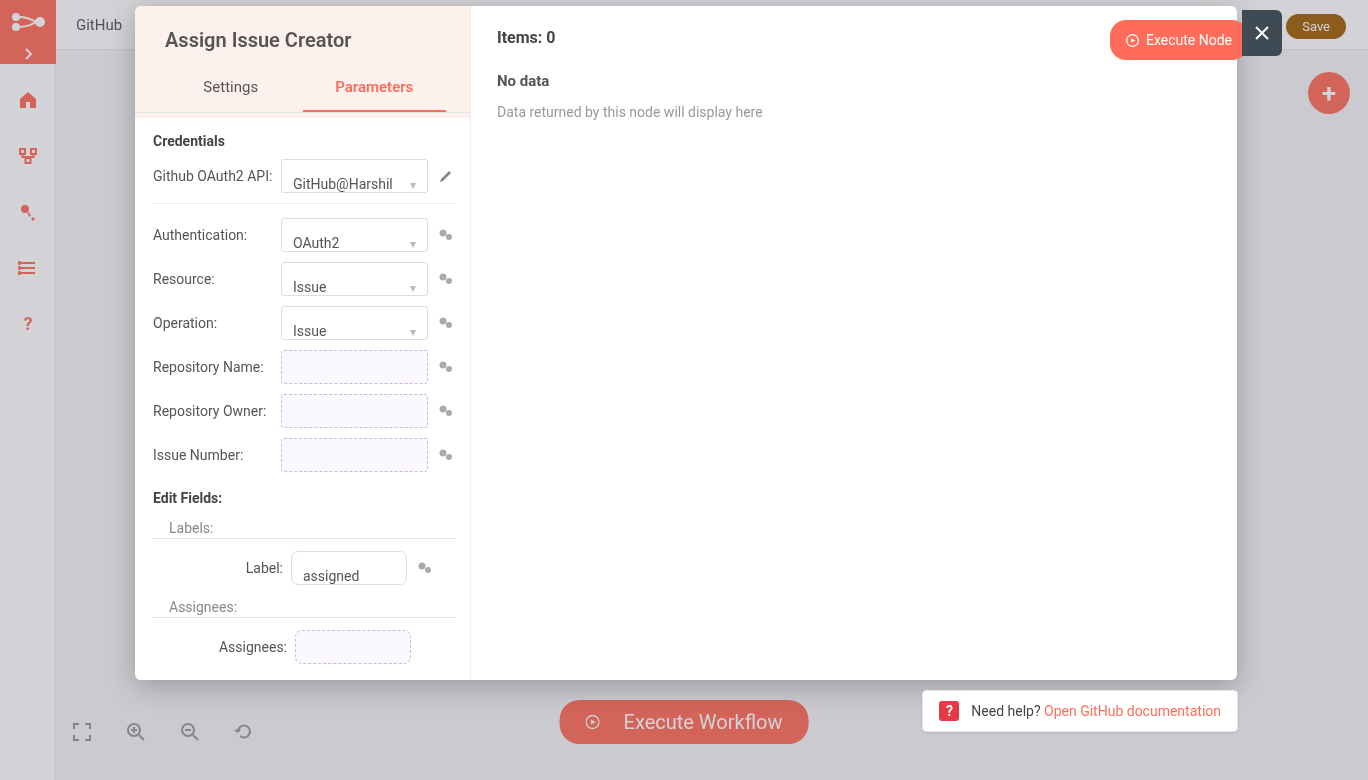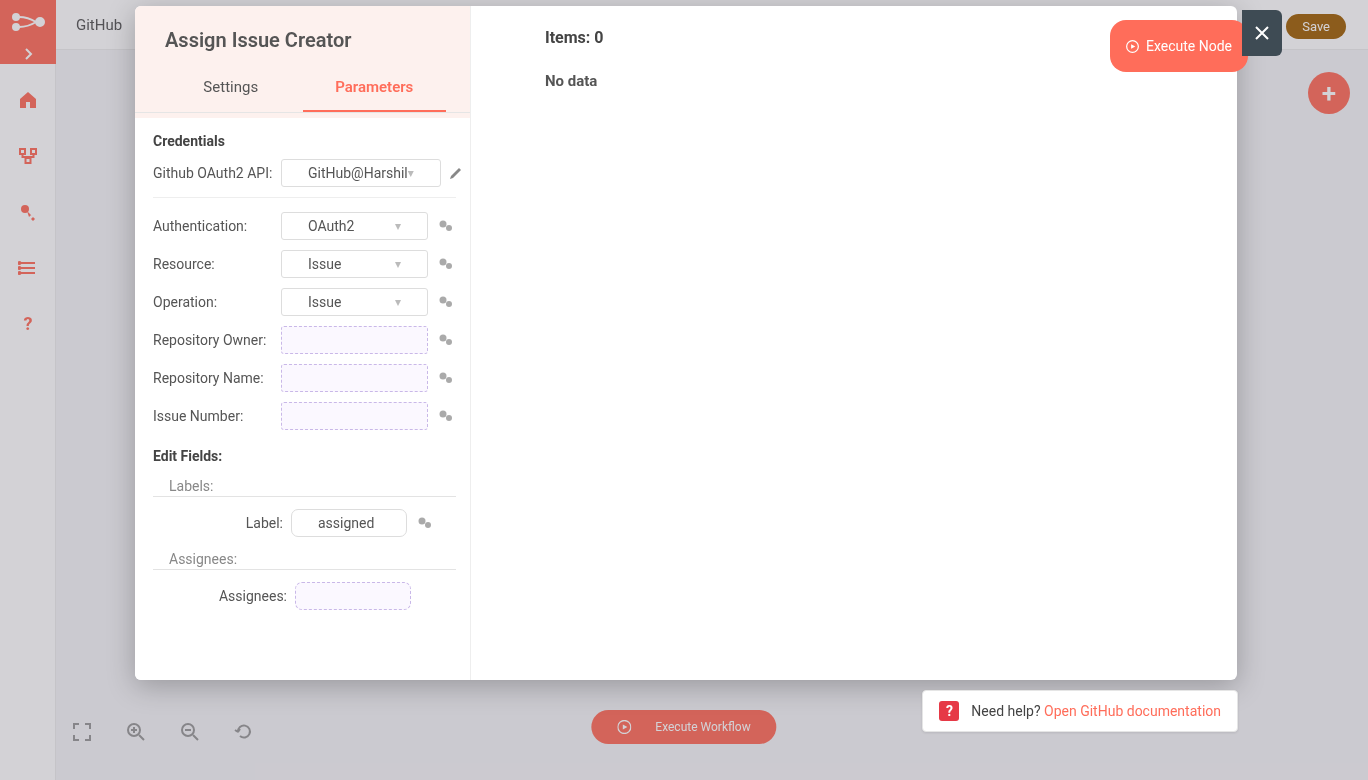--- a/index.html
+++ b/index.html
@@ -63,42 +63,42 @@
     position: absolute; left: 70px; bottom: 36px;
     display: flex; gap: 30px; align-items: center;
     color: #888;
   }
   .canvas-tools .tool-icon { width: 24px; height: 24px; display: flex; align-items: center; justify-content: center; }
 
   .exec-wf-btn {
     position: absolute; left: 50%; transform: translateX(-50%);
     bottom: 36px; background: #ff6d5a; color: #fff;
     border-radius: 20px; padding: 10px 26px;
-    font-size: 12px; display: flex; align-items: center; gap: 24px;
+    font-size: 20px; display: flex; align-items: center; gap: 24px;
   }
 
   .help-toast {
     position: absolute; right: 130px; bottom: 48px;
     background: #fff; border: 1px solid #e5e5e5; border-radius: 4px;
     padding: 10px 16px; display: flex; align-items: center; gap: 12px;
     font-size: 14px; color: #444; box-shadow: 0 1px 3px rgba(0,0,0,0.05);
   }
   .help-toast .help-icon {
     width: 20px; height: 20px; background: #e63946; color: #fff; border-radius: 3px;
     display: flex; align-items: center; justify-content: center; font-size: 14px; font-weight: bold;
   }
   .help-toast a { color: #ff6d5a; text-decoration: none; }
 
   
   .modal {
     position: absolute; left: 135px; top: 6px;
     width: 1102px; height: 674px;
     background: #fff; border-radius: 6px;
     box-shadow: 0 6px 28px rgba(0,0,0,0.25);
-    display: flex; overflow: hidden; z-index: 5; gap: 48px;
+    display: flex; overflow: hidden; z-index: 5;
   }
   .modal .left-pane {
     width: 336px; height: 100%;
     background: linear-gradient(#fdf1ee, #fdf1ee 112px, #fff 112px);
     display: flex; flex-direction: column;
     border-right: 1px solid #eee;
   }
   .modal .right-pane {
     flex: 1; height: 100%; padding: 20px 26px;
   }
@@ -107,21 +107,21 @@
   .close-btn {
     position: absolute; left: 1242px; top: 10px;
     width: 40px; height: 46px; background: #3e4b54;
     border-radius: 0 6px 6px 0;
     display: flex; align-items: center; justify-content: center;
     color: #fff; z-index: 6;
   }
   .exec-node-btn {
     position: absolute; left: 1110px; top: 20px;
     background: #ff6d5a; color: #fff;
-    border-radius: 16px; padding: 18px 16px; font-size: 14px;
+    border-radius: 16px; padding: 12px 16px; font-size: 14px;
     display: flex; align-items: center; gap: 7px; z-index: 6;
   }
 
   
   .left-pane .modal-title {
     padding: 22px 30px 10px 30px;
     color: #555; font-size: 20px; font-weight: 600;
   }
   .left-pane .tabs {
     display: flex; padding: 0 24px; border-bottom: 1px solid #e5e5e5;
@@ -139,23 +139,23 @@
   .form-body {
     flex: 1; overflow-y: auto; padding: 14px 14px 0 18px;
     font-size: 14px; color: #555;
   }
   .form-section-title { font-weight: 700; color: #444; margin: 6px 0 10px; }
   .form-row {
     display: flex; align-items: center; gap: 8px; margin-bottom: 10px;
   }
   .form-row .row-label { flex: 0 0 120px; color: #555; font-size: 14px; }
   .form-row .row-input {
-    flex: 1; height: 28px; border: 1px solid #ddd; border-radius: 3px;
-    padding: 0 26px; font-size: 14px; color: #555;
-    display: flex; align-items: center; justify-content: space-between;
+    flex: 1; height: 34px; border: 1px solid #ddd; border-radius: 3px;
+    padding: 0 11px; font-size: 14px; color: #555;
+    display: flex; align-items: flex-end; justify-content: space-between;
     background: #fff;
   }
   .form-row .row-input.dashed {
     border: 1px dashed #c9b8e8; background: #fbf8ff;
   }
   .form-row .chevron { color: #bbb; font-size: 12px; }
   .icon-holder { width: 20px; display: flex; align-items: center; justify-content: center; color: #999; }
 
   .sub-section-label {
     color: #888; font-size: 14px; padding: 4px 0 2px 16px;
@@ -351,34 +351,34 @@
         </div>
         <div class="icon-holder">
             <svg width="16" height="14" viewBox="0 0 16 14" fill="#aaa">
               <circle cx="5" cy="5" r="3.5"></circle>
               <circle cx="11" cy="9" r="3"></circle>
             </svg>
           </div>
       </div>
 
       <div class="form-row">
-        <div class="row-label">Repository Owner:</div>
+        <div class="row-label">Repository Name:</div>
         <div class="row-input dashed">
           <span></span>
         </div>
         <div class="icon-holder">
             <svg width="16" height="14" viewBox="0 0 16 14" fill="#aaa">
               <circle cx="5" cy="5" r="3.5"></circle>
               <circle cx="11" cy="9" r="3"></circle>
             </svg>
           </div>
       </div>
 
       <div class="form-row">
-        <div class="row-label">Repository Name:</div>
+        <div class="row-label">Repository Owner:</div>
         <div class="row-input dashed">
           <span></span>
         </div>
         <div class="icon-holder">
             <svg width="16" height="14" viewBox="0 0 16 14" fill="#aaa">
               <circle cx="5" cy="5" r="3.5"></circle>
               <circle cx="11" cy="9" r="3"></circle>
             </svg>
           </div>
       </div>
@@ -420,20 +420,21 @@
         </div>
 
       </div>
 
     </div>
   </div>
 
   <div class="right-pane">
     <div class="items-title">Items: 0</div>
     <div class="no-data">No data</div>
+    <div class="no-data-sub">Data returned by this node will display here</div>
   </div>
 </div>
 
 <div class="exec-node-btn">
   <span>
       <svg width="13" height="13" viewBox="0 0 14 14">
         <circle cx="7" cy="7" r="6.3" fill="none" stroke="#fff" stroke-width="1.3"></circle>
         <path d="M5.5 4.5 L10 7 L5.5 9.5 Z" fill="#fff"></path>
       </svg>
     </span>

